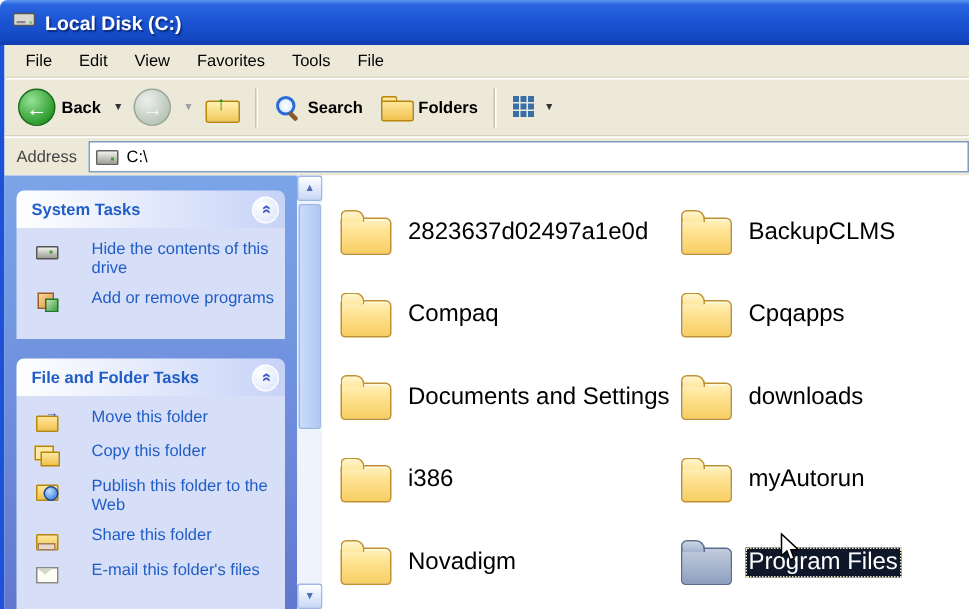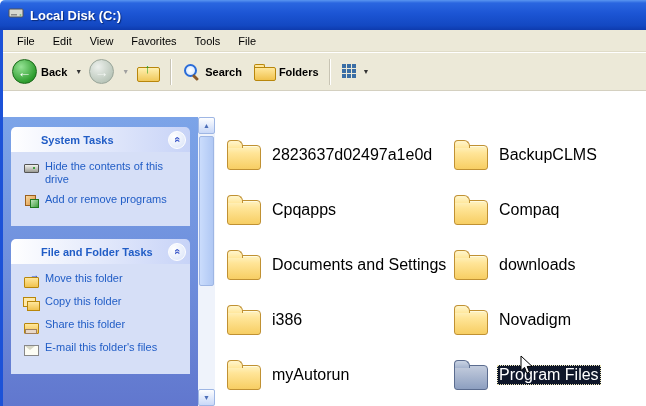--- a/index.html
+++ b/index.html
@@ -60,27 +60,27 @@
     border:1px solid #606060; border-radius:1px; flex:0 0 15px; }
   .addr-drive::after { content:""; position:absolute; right:2px; bottom:2px; width:2px; height:2px; background:#3FA03F; }
 
   
   .sidebar { position:absolute; left:3px; top:117px; bottom:0; width:195px;
     background:linear-gradient(180deg,#7CA4E8 0%, #6E8EDC 55%, #6177CE 100%);
     padding:10px 8px 0 8px; overflow:hidden; }
   .section { margin-bottom:13px; }
   .section-header { height:25px; background:linear-gradient(90deg,#FFFFFF 0%, #C7D3F7 100%);
     border-radius:5px 5px 0 0; display:flex; align-items:center; justify-content:space-between; padding:0 4px 0 10px; }
-  .section-title { font-size:11px; font-weight:bold; color:#215DC6;margin-left:20px; }
+  .section-title { font-size:11px; font-weight:bold; color:#215DC6; }
   .chevron-btn { width:18px; height:18px; border-radius:50%; border:1px solid #FFFFFF;
     background:radial-gradient(circle at 30% 30%, #FFFFFF, #D8E2F8); color:#3A57C8; font-weight:bold;
     display:flex; align-items:center; justify-content:center; font-size:11px; }
   .chevron-glyph { display:inline-block; transform:rotate(90deg); line-height:1; }
   .section-body { background:#D6DFF7; padding:8px 6px 10px 12px; }
-  .task-item { display:flex; gap:6px; margin-bottom:7px; align-items:flex-start; }
+  .task-item { display:flex; gap:22px; margin-bottom:7px; align-items:flex-start; }
   .task-label { font-size:11px; color:#215DC6; line-height:13px; cursor:pointer; }
   .mini-icon { position:relative; width:16px; height:16px; flex:0 0 16px; }
 
   .icon-drive::before { content:""; position:absolute; left:1px; top:4px; width:13px; height:7px;
     background:linear-gradient(180deg,#F2F2EE,#9C9C94); border:1px solid #555; border-radius:1px; }
   .icon-drive::after { content:""; position:absolute; left:10px; top:7px; width:2px; height:2px; background:#3FA03F; }
 
   .icon-arp::before { content:""; position:absolute; left:2px; top:2px; width:9px; height:9px;
     background:linear-gradient(135deg,#F9D9A0,#D89040); border:1px solid #9A5F1E; }
   .icon-arp::after { content:""; position:absolute; right:0; bottom:1px; width:7px; height:7px;
@@ -183,20 +183,27 @@
       <span class="tb-folder"></span>
       <span class="tb-label">Folders</span>
     </div>
     <div class="tb-sep"></div>
     <div class="tb-btn">
       <span class="views-grid"></span>
       <span class="dd-arrow">▼</span>
     </div>
   </div>
 
+  <div class="addressbar">
+    <span class="addr-label">Address</span>
+    <div class="addr-combo">
+      <span class="addr-drive"></span>
+      <span>C:\</span>
+    </div>
+  </div>
 
   <div class="sidebar">
 
     <div class="section">
       <div class="section-header">
         <span class="section-title">System Tasks</span>
         <span class="chevron-btn">
             <span class="chevron-glyph">«</span>
           </span>
       </div>
@@ -222,20 +229,24 @@
       <div class="section-body">
         <div class="task-item">
           <span class="mini-icon mf icon-move"></span>
           <span class="task-label">Move this folder</span>
         </div>
         <div class="task-item">
           <span class="mini-icon icon-copy"></span>
           <span class="task-label">Copy this folder</span>
         </div>
         <div class="task-item">
+          <span class="mini-icon mf icon-publish"></span>
+          <span class="task-label">Publish this folder to the Web</span>
+        </div>
+        <div class="task-item">
           <span class="mini-icon mf icon-share"></span>
           <span class="task-label">Share this folder</span>
         </div>
         <div class="task-item">
           <span class="mini-icon icon-email"></span>
           <span class="task-label">E-mail this folder's files</span>
         </div>
       </div>
     </div>
 
@@ -253,45 +264,45 @@
       <div class="tile">
         <span class="folder"></span>
         <span class="tile-label">2823637d02497a1e0d</span>
       </div>
       <div class="tile">
         <span class="folder"></span>
         <span class="tile-label">BackupCLMS</span>
       </div>
       <div class="tile">
         <span class="folder"></span>
+        <span class="tile-label">Compaq</span>
+      </div>
+      <div class="tile">
+        <span class="folder"></span>
         <span class="tile-label">Cpqapps</span>
       </div>
       <div class="tile">
         <span class="folder"></span>
-        <span class="tile-label">Compaq</span>
-      </div>
-      <div class="tile">
-        <span class="folder"></span>
         <span class="tile-label">Documents and Settings</span>
       </div>
       <div class="tile">
         <span class="folder"></span>
         <span class="tile-label">downloads</span>
       </div>
       <div class="tile">
         <span class="folder"></span>
         <span class="tile-label">i386</span>
       </div>
       <div class="tile">
         <span class="folder"></span>
+        <span class="tile-label">myAutorun</span>
+      </div>
+      <div class="tile">
+        <span class="folder"></span>
         <span class="tile-label">Novadigm</span>
-      </div>
-      <div class="tile">
-        <span class="folder"></span>
-        <span class="tile-label">myAutorun</span>
       </div>
       <div class="tile selected">
         <span class="folder"></span>
         <span class="tile-label">Program Files</span>
       </div>
 
     </div>
 
     <span class="mouse-cursor">
       <svg width="13" height="20" viewBox="0 0 13 20">

